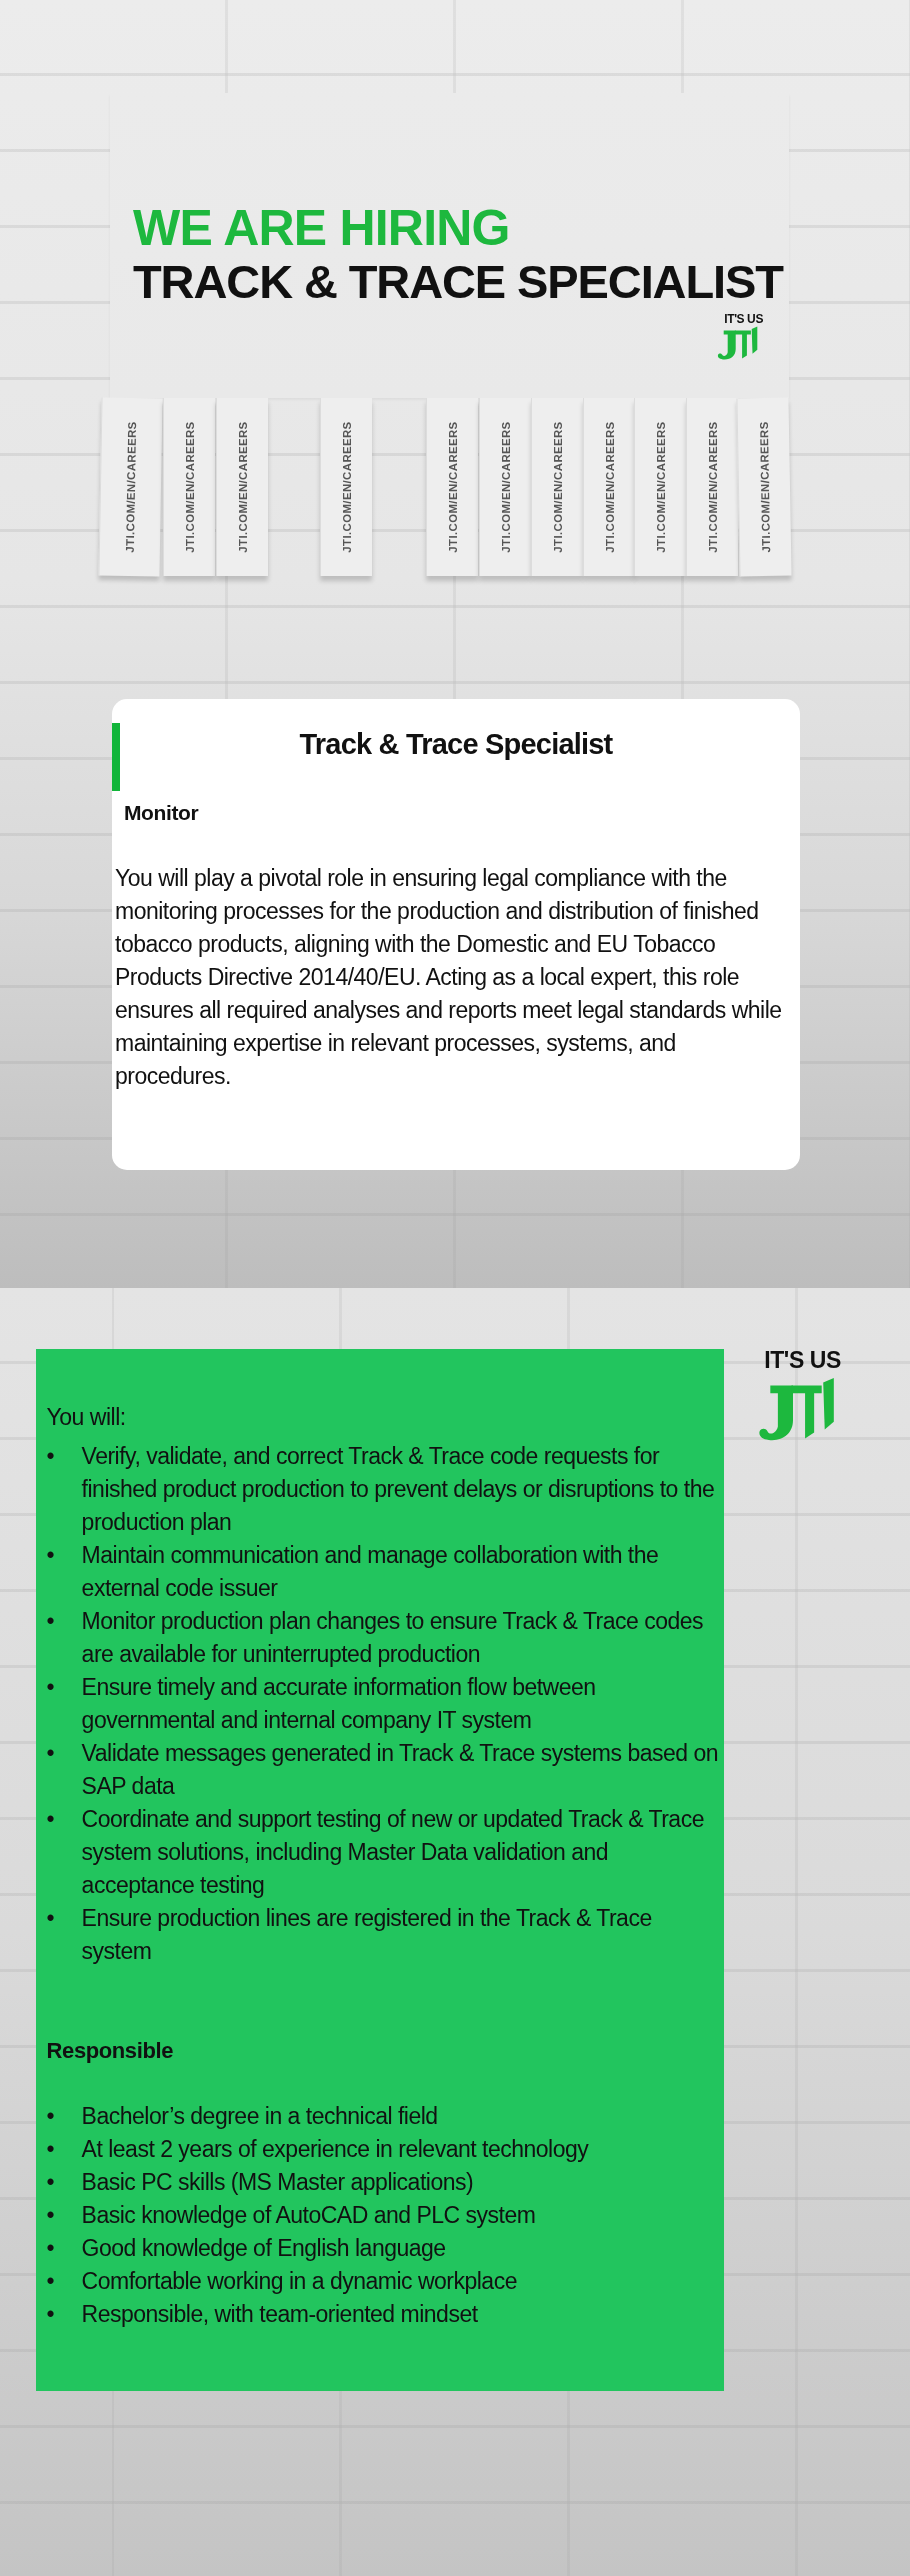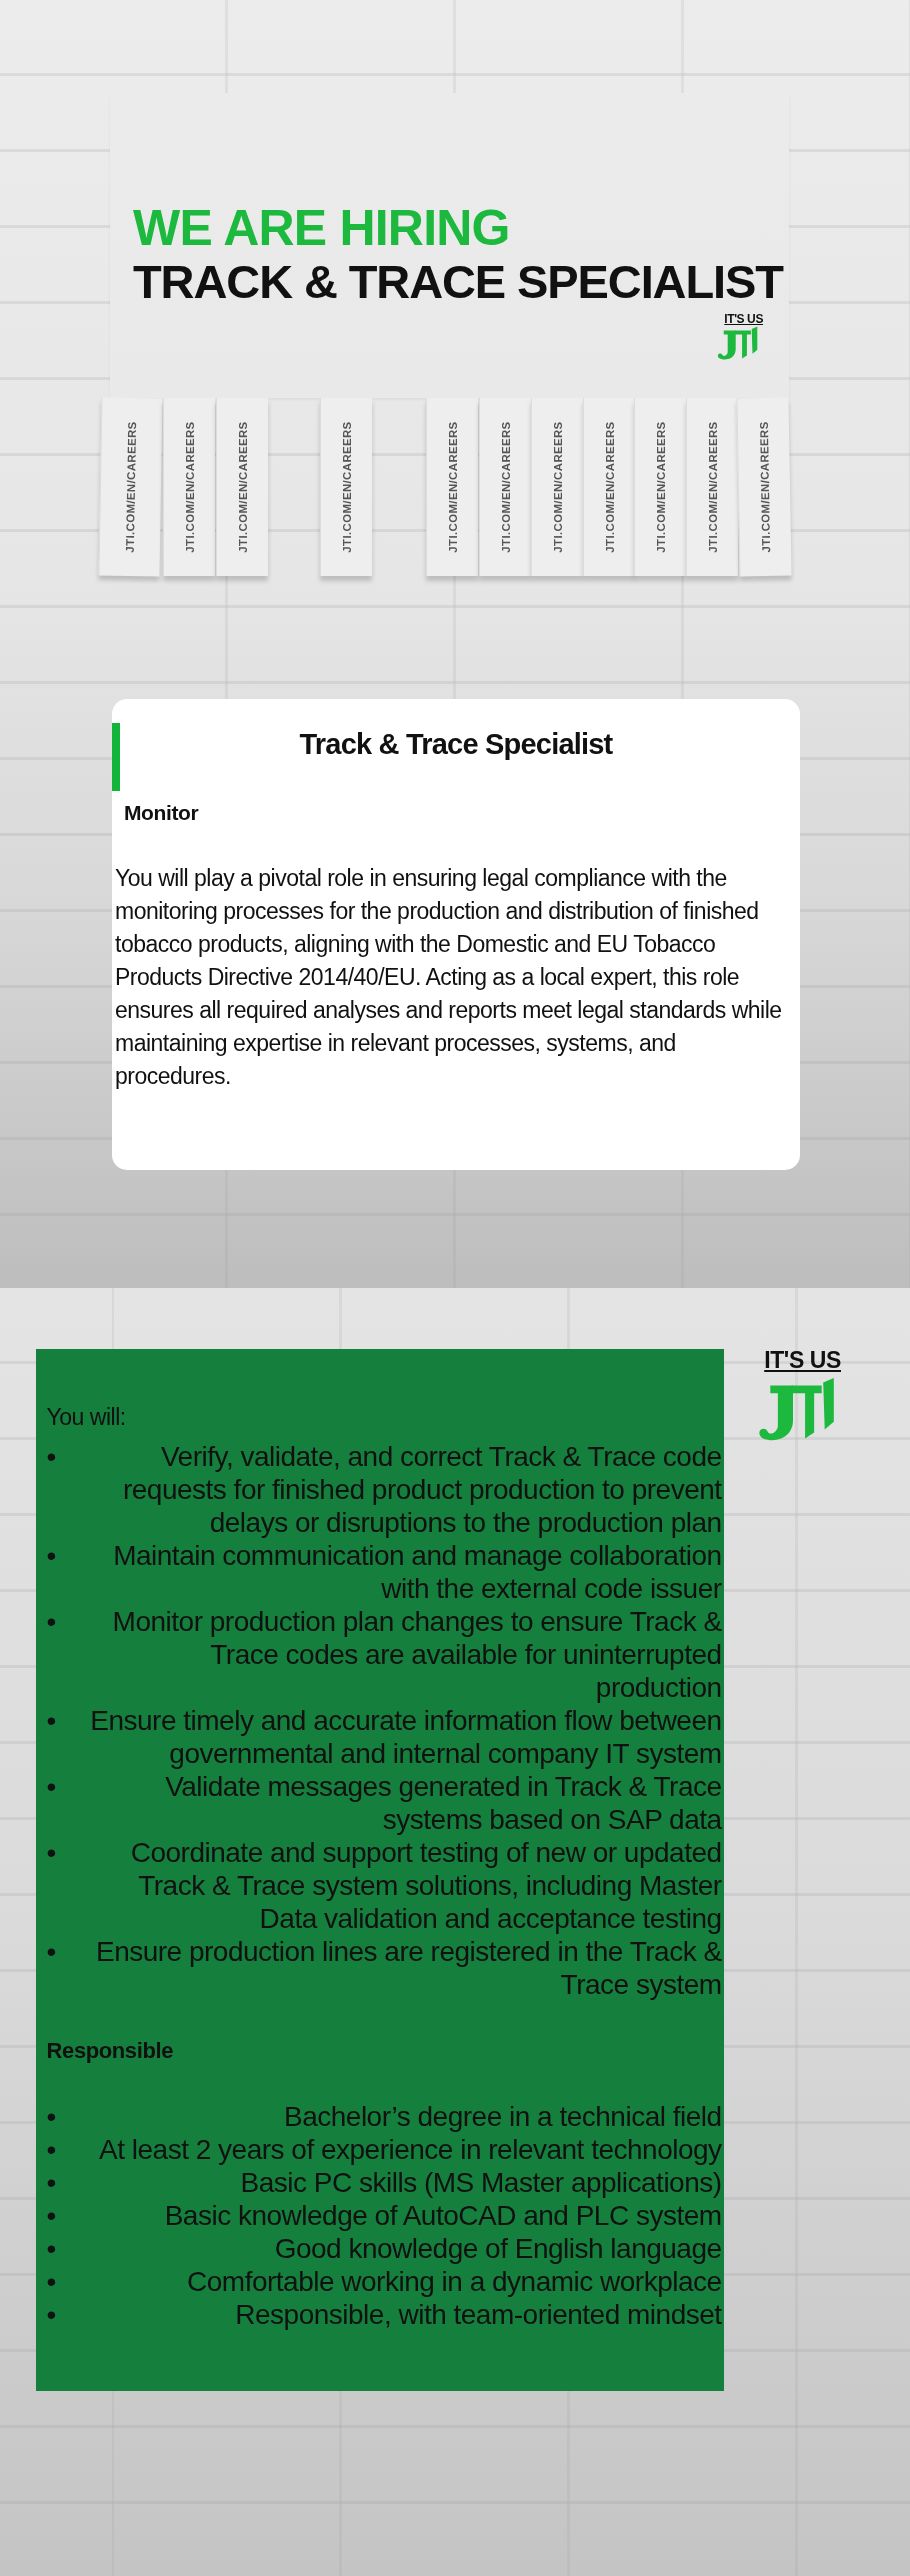--- a/index.html
+++ b/index.html
@@ -21,45 +21,45 @@
   .bricks.offset { background-position: 0 0, 114px 38px; }
 
   
   .poster { position: absolute; left: 110px; top: 93px; width: 679px; height: 305px;
     background: linear-gradient(180deg, #ebebeb, #e9e9e9); box-shadow: 0 1.5px 3px rgba(0,0,0,.06); }
   .hire { position: absolute; left: 23px; top: 110px; font-size: 50px; font-weight: 700;
     color: #1db83e; letter-spacing: -0.8px; line-height: 1; }
   .role { position: absolute; left: 23px; top: 165px; font-size: 47px; font-weight: 700;
     color: #111; letter-spacing: -1.1px; line-height: 1; white-space: nowrap; }
   .logo { position: absolute; }
-  .logo .its { font-weight: 700; color: #111; letter-spacing: -0.4px; line-height: 1; display: block; text-align: right; text-decoration: underline; }
+  .logo .its { font-weight: 700; color: #111; letter-spacing: -0.4px; line-height: 1; display: block; text-align: right; }
   .poster .logo { left: 600px; top: 220px; width: 53px; }
   .poster .logo .its { font-size: 12px; }
 
   .tabs { position: absolute; left: 100px; top: 398px; height: 182px; width: 698px; }
   .tab { position: absolute; top: 0; height: 178px; width: 52px; background: #eeeeee;
     box-shadow: 0 4.6px 4.6px rgba(0,0,0,.18); border-left: 0.8px solid #dcdcdc; }
   .tab.gone { background: transparent; box-shadow: none; border: none; }
   .tab span { position: absolute; left: 50%; top: 50%; transform: translate(-50%,-50%) rotate(-90deg);
     font-size: 11.4px; font-weight: 700; color: #555; white-space: nowrap; letter-spacing: 0.4px; }
 
   
   .card1 { position: absolute; left: 112px; top: 699px; width: 688px; height: 471px;
     background: #fff; border-radius: 15px; }
   .accent { position: absolute; left: 0; top: 24px; width: 7.6px; height: 68px; background: #11b53a; }
   .card1 h1 { position: absolute; left: 0; right: 0; top: 29px; text-align: center;
     font-size: 29px; font-weight: 700; letter-spacing: -0.8px; }
   .card1 h2 { position: absolute; left: 12px; top: 102px; font-size: 21px; font-weight: 700; letter-spacing: -0.4px; }
   .card1 p { position: absolute; left: 3px; top: 163px; width: 668px; font-size: 23px; line-height: 33px; letter-spacing: -0.5px; }
 
   
-  .card2 { position: absolute; left: 36px; top: 1349px; width: 688px; height: 1042px; background: #15803d; }
+  .card2 { position: absolute; left: 36px; top: 1349px; width: 688px; height: 1042px; background: #22c55e; }
   .card2 .intro { position: absolute; left: 10.6px; top: 55px; font-size: 23px; letter-spacing: -0.5px; }
   .card2 ul { list-style: none; position: absolute; left: 10.6px; width: 675px; }
-  .card2 li { position: relative; padding-left: 35px; font-size: 28px; line-height: 33px; letter-spacing: -0.5px; text-align: right; }
+  .card2 li { position: relative; padding-left: 35px; font-size: 23px; line-height: 33px; letter-spacing: -0.5px; }
   .card2 li::before { content: "\2022"; position: absolute; left: 0; top: 0; }
   .duties { top: 91px; }
   .card2 h3 { position: absolute; left: 10.6px; top: 689px; font-size: 22px; font-weight: 700; letter-spacing: -0.4px; }
   .reqs { top: 751px; }
   .card2 li.req { line-height: 33px; }
 </style>
 </head>
 <body>
 
 <section class="panel panel-top">

